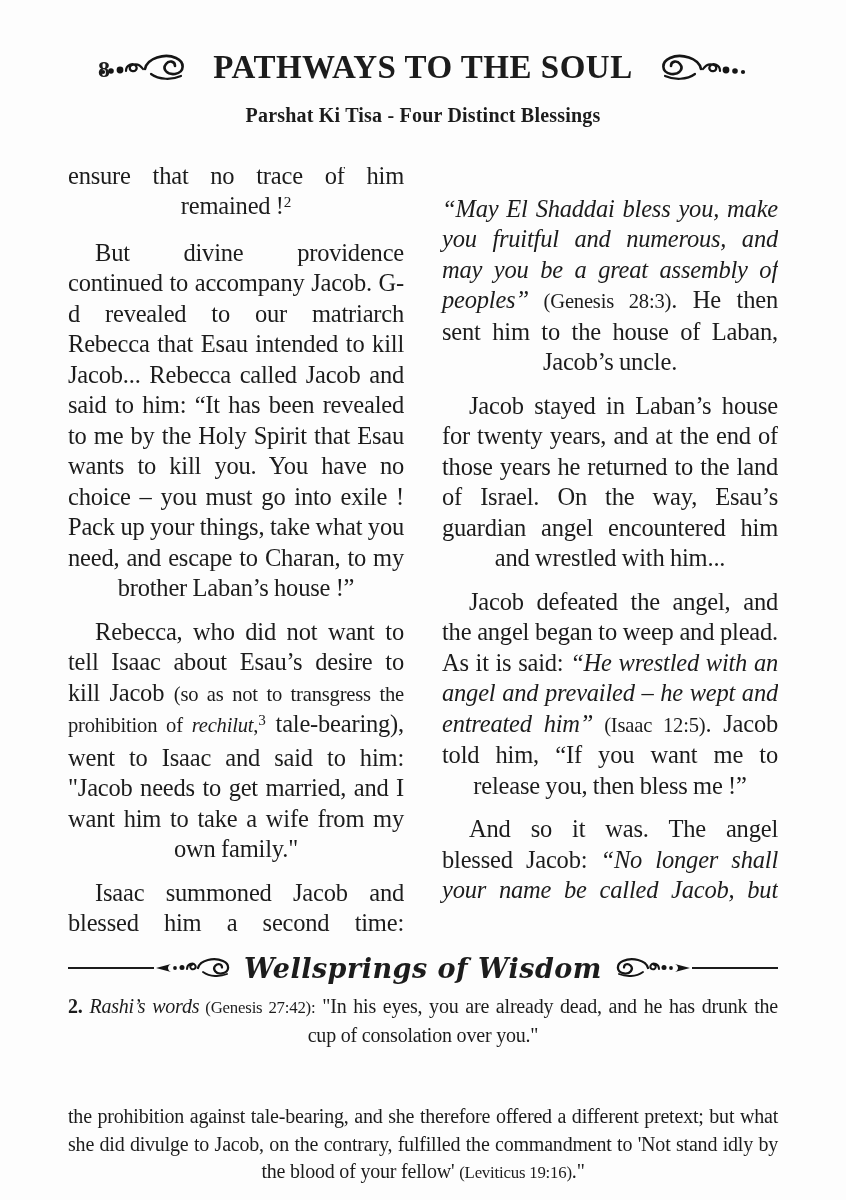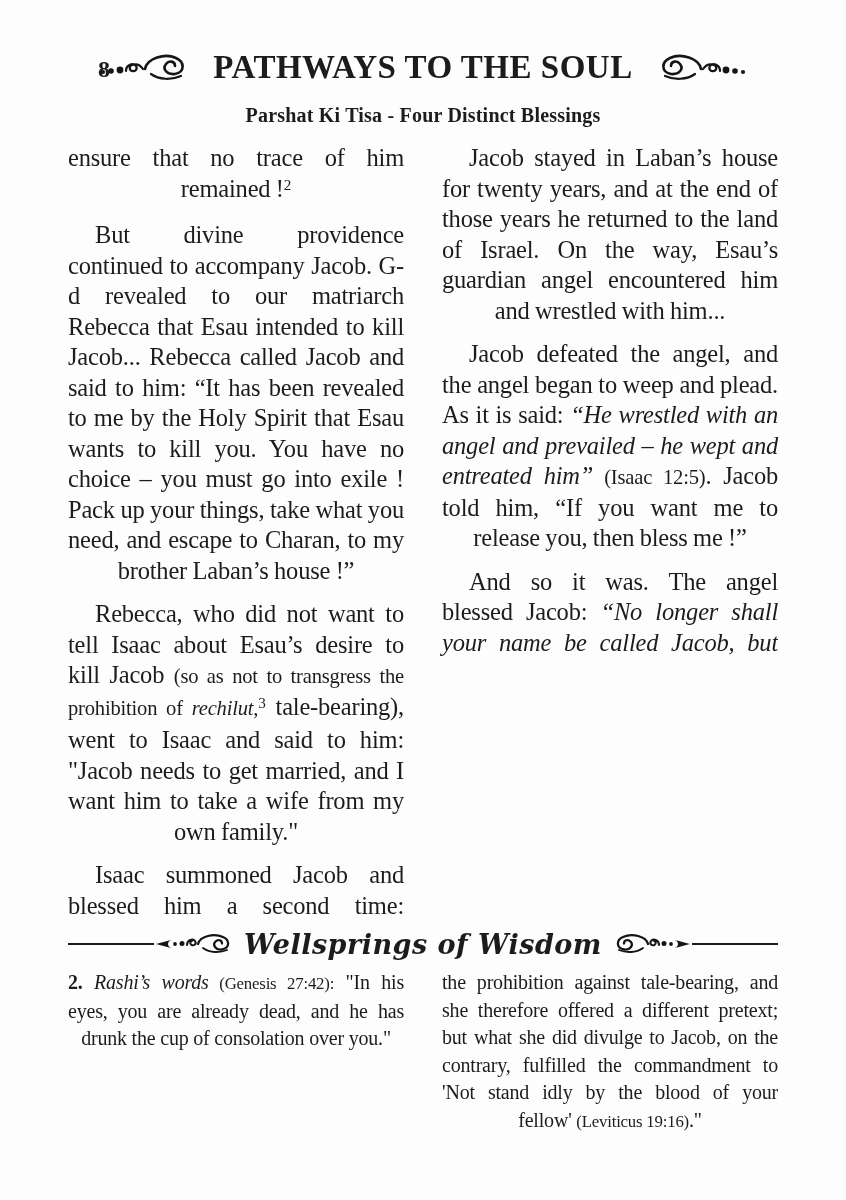--- a/index.html
+++ b/index.html
@@ -27,22 +27,22 @@
   }
   svg.fl{width:104px;height:30px;flex:0 0 auto;}
   svg.fl.mir{transform:scaleX(-1);}
   h2.subtitle{
     margin:16px 0 0;text-align:center;
     font-size:20px;font-weight:700;letter-spacing:.2px;
   }
   
   .cols{
     display:flex;gap:38px;
-    margin:16px 68px 0;
-    height:778px;overflow:hidden;
+    margin:40px 68px 0;
+    height:778px;overflow:hidden;align-items:center;
   }
   .col{flex:1;min-width:0;
     font-size:24.5px;line-height:30.5px;
     letter-spacing:-.2px;word-spacing:-.5px;
   }
   .pp{margin:0 0 13px;text-align:justify;text-align-last:center;}
   .pp.ind{text-indent:27px;}
   .pp.lj{text-align-last:justify;}
   .sg-i{font-style:italic;}
   .sg-p{font-size:.84em;}
@@ -58,22 +58,23 @@
   svg.dfl{width:78px;height:24px;flex:0 0 auto;margin:0 2px;}
   svg.dfl.mir{transform:scaleX(-1);}
   .divider .dtitle{
     margin:4px 8px;white-space:nowrap;
     font-family:"DejaVu Serif","Liberation Serif",serif;
     font-style:italic;font-weight:700;font-size:27px;
     letter-spacing:.5px;
   }
   
   .footnotes{
-    display:flex;gap:38px;
+    display:flex;gap:52px;
     margin:6px 68px 0;
+    flex-direction:column;
   }
   .fcol{flex:1;min-width:0;
     font-size:20px;line-height:27.5px;
     letter-spacing:-.2px;
   }
   .fcol .pp{margin:0 0 2px;}
 </style>
 </head>
 <body>
 
@@ -121,20 +122,21 @@
   </div>
 
   <div class="cols">
     <div class="col">
         <p class="pp"><span class="sg-n">ensure that no trace of him remained !</span><span class="sg-s">2</span></p>
         <p class="pp ind"><span class="sg-n">But divine providence continued to accompany Jacob. G-d revealed to our matriarch Rebecca that Esau intended to kill Jacob... Rebecca called Jacob and said to him: “It has been revealed to me by the Holy Spirit that Esau wants to kill you. You have no choice – you must go into exile ! Pack up your things, take what you need, and escape to Charan, to my brother Laban’s house !”</span></p>
         <p class="pp ind"><span class="sg-n">Rebecca, who did not want to tell Isaac about Esau’s desire to kill Jacob </span><span class="sg-p">(so as not to transgress the prohibition of </span><span class="sg-ip">rechilut</span><span class="sg-p">,</span><span class="sg-s">3</span><span class="sg-n"> tale-bearing), went to Isaac and said to him: "Jacob needs to get married, and I want him to take a wife from my own family."</span></p>
         <p class="pp ind lj"><span class="sg-n">Isaac summoned Jacob and blessed him a second time:</span></p>
       </div>
     <div class="col">
+        <p class="pp"><span class="sg-i">“May El Shaddai bless you, make you fruitful and numerous, and may you be a great assembly of peoples”</span><span class="sg-p"> (Genesis 28:3)</span><span class="sg-n">. He then sent him to the house of Laban, Jacob’s uncle.</span></p>
         <p class="pp ind"><span class="sg-n">Jacob stayed in Laban’s house for twenty years, and at the end of those years he returned to the land of Israel. On the way, Esau’s guardian angel encountered him and wrestled with him...</span></p>
         <p class="pp ind"><span class="sg-n">Jacob defeated the angel, and the angel began to weep and plead. As it is said: </span><span class="sg-i">“He wrestled with an angel and prevailed – he wept and entreated him”</span><span class="sg-p"> (Isaac 12:5)</span><span class="sg-n">. Jacob told him, “If you want me to release you, then bless me !”</span></p>
         <p class="pp ind lj"><span class="sg-n">And so it was. The angel blessed Jacob: </span><span class="sg-i">“No longer shall your name be called Jacob, but</span></p>
       </div>
   </div>
 
   <div class="divider">
     <div class="rule"></div>
     <svg class="dfl">
         <use href="#divflourish"></use>

